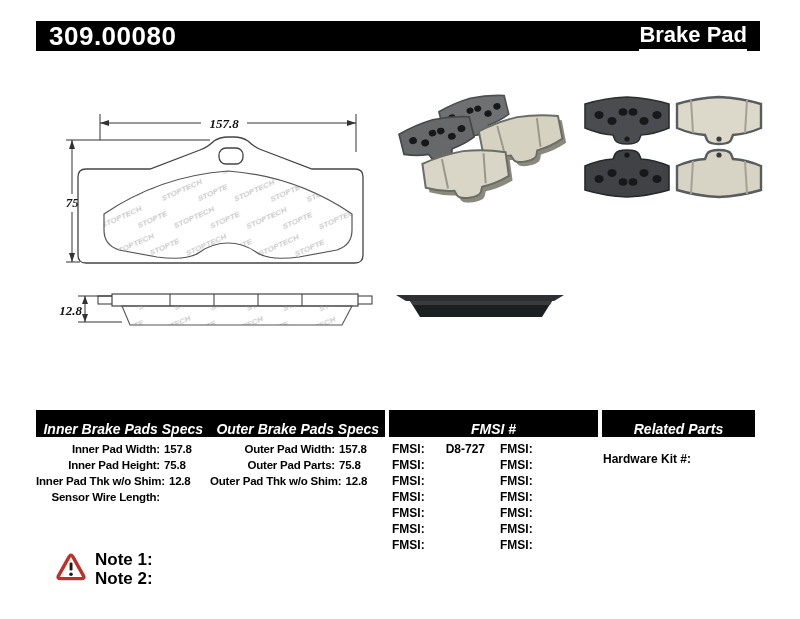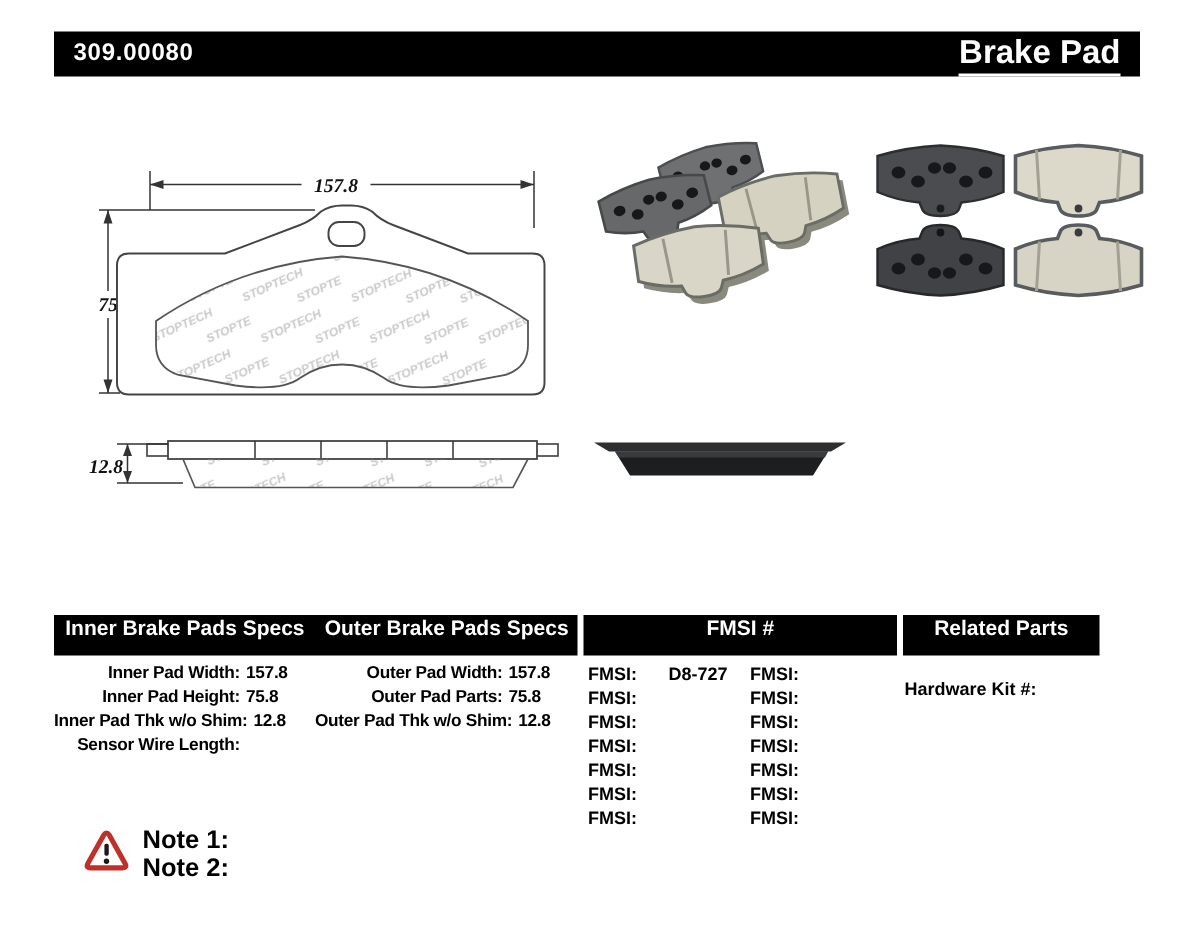--- a/index.html
+++ b/index.html
@@ -2,30 +2,30 @@
 <html><head>
 <meta charset="utf-8">
 <style>
   html,body{margin:0;padding:0;background:#fff;}
   #page{position:relative;width:800px;height:619px;background:#ffffff;overflow:hidden;
         font-family:"Liberation Sans",sans-serif;color:#000;}
 
   
   .topbar{position:absolute;left:36px;top:21px;width:724px;height:30px;background:#000;
           display:flex;align-items:center;justify-content:space-between;padding:0 13px;box-sizing:border-box;}
-  .topbar .pn{color:#fff;font-weight:bold;font-size:16px;letter-spacing:0.5px;}
+  .topbar .pn{color:#fff;font-weight:bold;font-size:26px;letter-spacing:0.5px;}
   .topbar .pt{color:#fff;font-weight:bold;font-size:22px;border-bottom:2px solid #fff;padding-bottom:1px;}
 
   
   .th{position:absolute;top:410px;height:27px;background:#000;color:#fff;font-weight:bold;
-      font-size:14px;display:flex;align-items:flex-start;box-sizing:border-box;}
+      font-size:14px;display:flex;align-items:flex-end;box-sizing:border-box;font-style:italic;}
   .th-specs{left:36px;width:349px;}
   .th-specs span{flex:1;text-align:center;}
   .th-fmsi{left:389px;width:209px;justify-content:center;}
-  .th-related{left:602px;width:131px;justify-content:center;}
+  .th-related{left:602px;width:153px;justify-content:center;}
 
   
   .spec-col{position:absolute;top:441px;}
   .spec-col-inner{left:36px;width:170px;}
   .spec-col-outer{left:210px;width:172px;}
   .spec-row{display:flex;height:16px;line-height:16px;font-size:11.5px;font-weight:bold;letter-spacing:-0.2px;}
   .spec-row .spec-label{flex:0 0 124px;text-align:right;white-space:nowrap;}
   .spec-col-outer .spec-row .spec-label{flex-basis:125px;}
   .spec-row .spec-value{margin-left:4px;white-space:nowrap;}
 

